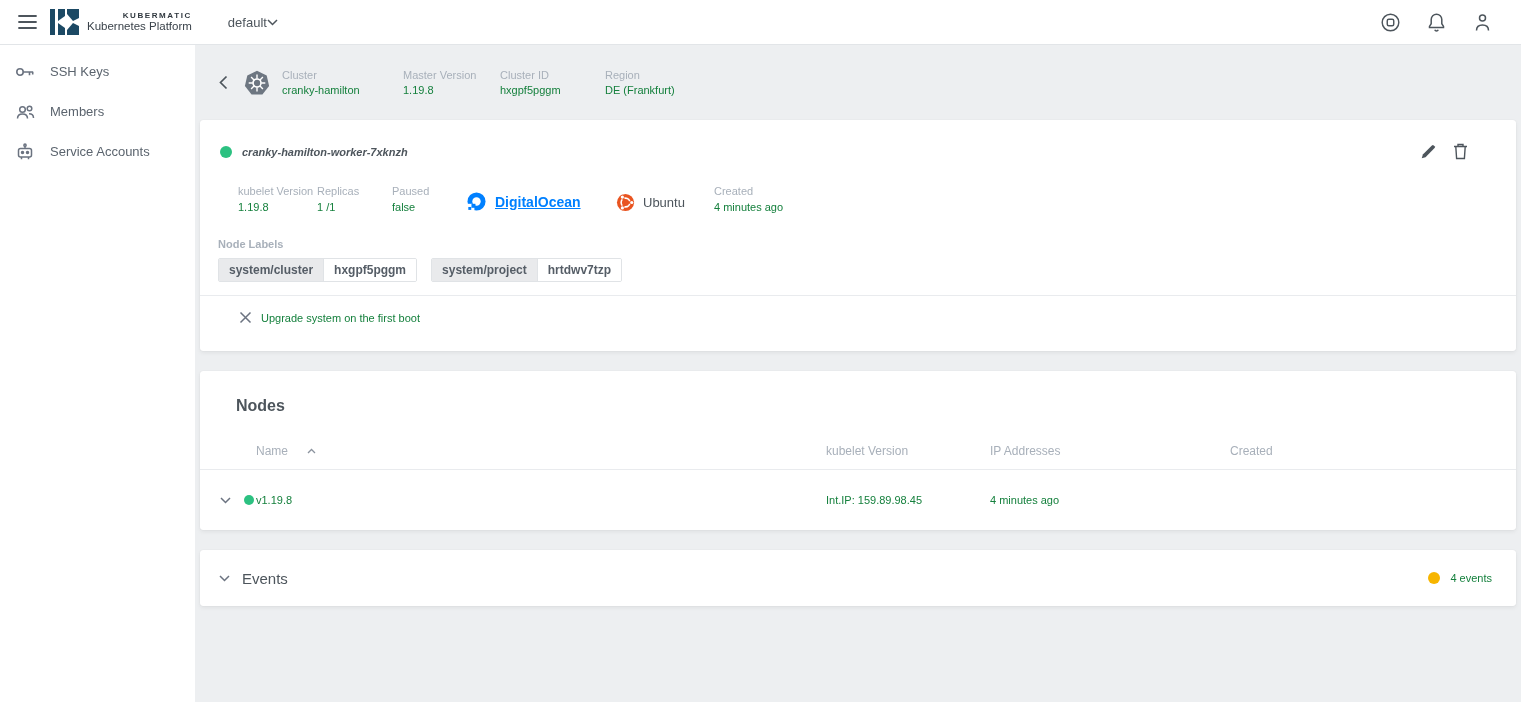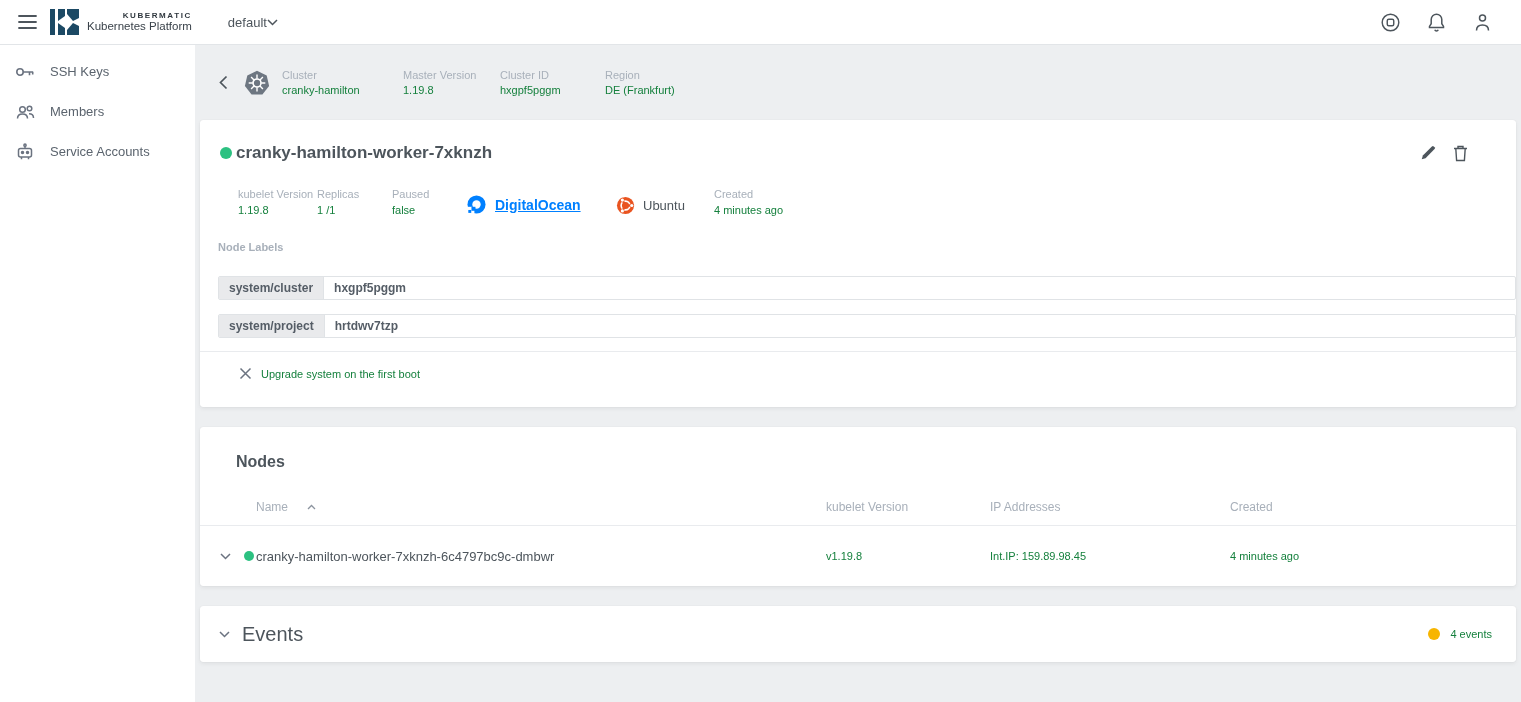--- a/index.html
+++ b/index.html
@@ -56,52 +56,52 @@
   .card {
     background:#fff; border-radius:3px; margin:0 5px 20px;
     box-shadow:0 2px 4px rgba(0,0,0,.06), 0 0 1px rgba(0,0,0,.12);
   }
 
   
   .md-header { display:flex; align-items:center; padding:23px 48px 0 20px; }
   .dot { border-radius:50%; flex:none; }
   .dot-green { background:#2cc181; }
   .dot-amber { background:#f7b500; }
-  .md-title { font-size:17px; margin-left:4px; color:#4d555c; }
+  .md-title { font-size:11px; margin-left:10px; color:#4d555c;font-style:italic; }
   .md-actions { margin-left:auto; display:flex; gap:17px; }
   .md-details { display:flex; align-items:flex-end; padding-left:38px; margin-top:25px; }
   .f-col { display:flex; flex-direction:column; gap:4px; }
   .f-kubelet { width:79px; } .f-replicas { width:75px; } .f-paused { width:74px; }
   .provider-block { display:flex; align-items:center; gap:8px; width:150px; padding-bottom:1px; }
   .os-block { display:flex; align-items:center; gap:8px; width:98px; padding-bottom:1px; }
   .do-text { font-size:14px; font-weight:bold; color:#0080ff;text-decoration:underline; }
   .os-text { font-size:13px; color:#4d555c; }
   .md-labels { padding-left:18px; margin-top:23px;font-weight:bold; }
-  .chips { display:flex; gap:14px; margin-top:22px;flex-direction:column; }
+  .chips { display:flex; gap:14px; margin-top:7px; }
   .chip { display:inline-flex; border:1px solid #e0e3e6; border-radius:2px; overflow:hidden; font-size:12px; color:#555d66; }
   .chip-key { background:#e9eaec; padding:4px 10px; }
   .chip-val { background:#fff; padding:4px 10px; border-left:1px solid #e0e3e6; }
   .md-divider { border-top:1px solid #e9ebee; margin-top:13px; }
   .md-upgrade { display:flex; align-items:center; gap:9px; padding:15px 24px 27px 39px; }
 
   
   .nodes-title { font-size:16px; padding:26px 24px 0 36px; }
   .nodes-table-header, .nodes-table-row {
     display:grid; grid-template-columns:56px 570px 164px 240px 1fr; align-items:center;
   }
   .nodes-table-header { height:37px; margin-top:18px; border-bottom:1px solid #e9ebee; }
   .nodes-table-header .lbl { font-size:12px; }
   .th-name { display:flex; align-items:center; gap:19px; cursor:pointer; }
   .nodes-table-row { height:60px; cursor:pointer; }
   .row-lead { display:flex; align-items:center; gap:13px; padding-left:20px; }
   .node-name { font-size:13px; color:#4d555c; }
 
   
   .events-row { height:56px; display:flex; align-items:center; padding:0 24px 0 19px; }
-  .events-title { font-size:20px; margin-left:12px; }
+  .events-title { font-size:15px; margin-left:12px; }
   .events-right { margin-left:auto; display:flex; align-items:center; gap:10px; }
 </style>
 </head>
 <body>
 
 <header class="topbar">
   <button class="menu-btn">
     <span>
       <svg width="19" height="16" viewBox="0 0 19 16">
           <path d="M1 2h17M1 8h17M1 14h17" stroke="#4d555c" stroke-width="1.8" stroke-linecap="round"></path>
@@ -345,21 +345,20 @@
     </div>
     <div class="nodes-table-row">
       <span class="row-lead">
         <span>
           <svg width="11" height="7" viewBox="0 0 11 7">
               <path d="M1 1l4.5 4.5L10 1" fill="none" stroke="#6b7380" stroke-width="1.5"></path>
             </svg>
         </span>
         <span class="dot dot-green" style="width:10px;height:10px;"></span>
       </span>
-      <span class="node-name">cranky-hamilton-worker-7xknzh-6c4797bc9c-dmbwr</span>
       <span class="val">v1.19.8</span>
       <span class="val">Int.IP: 159.89.98.45</span>
       <span class="val">4 minutes ago</span>
     </div>
   </section>
 
   <section class="card">
     <div class="events-row">
       <span>
         <svg width="11" height="7" viewBox="0 0 11 7">

